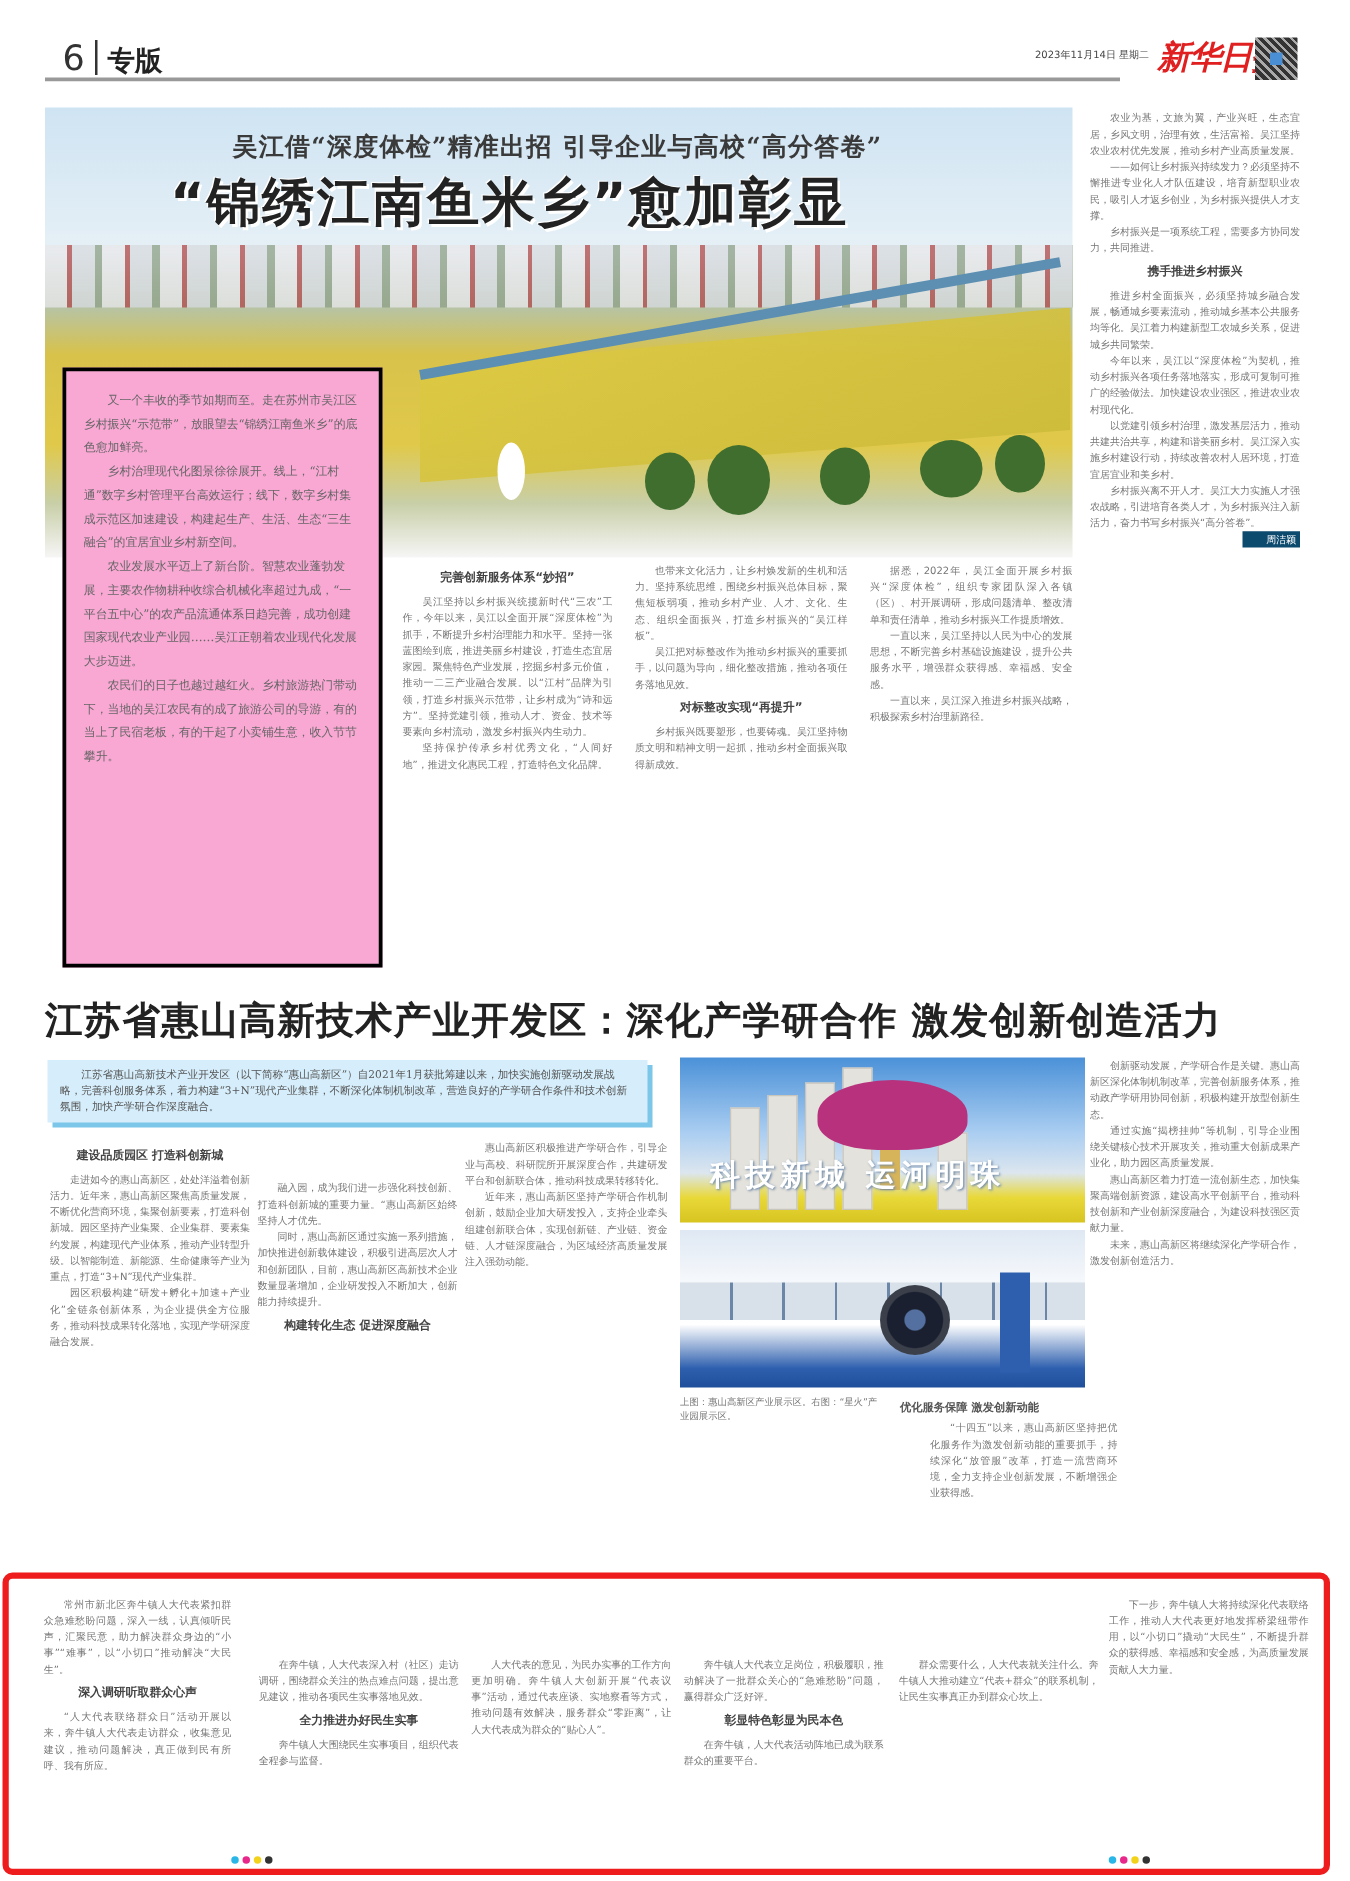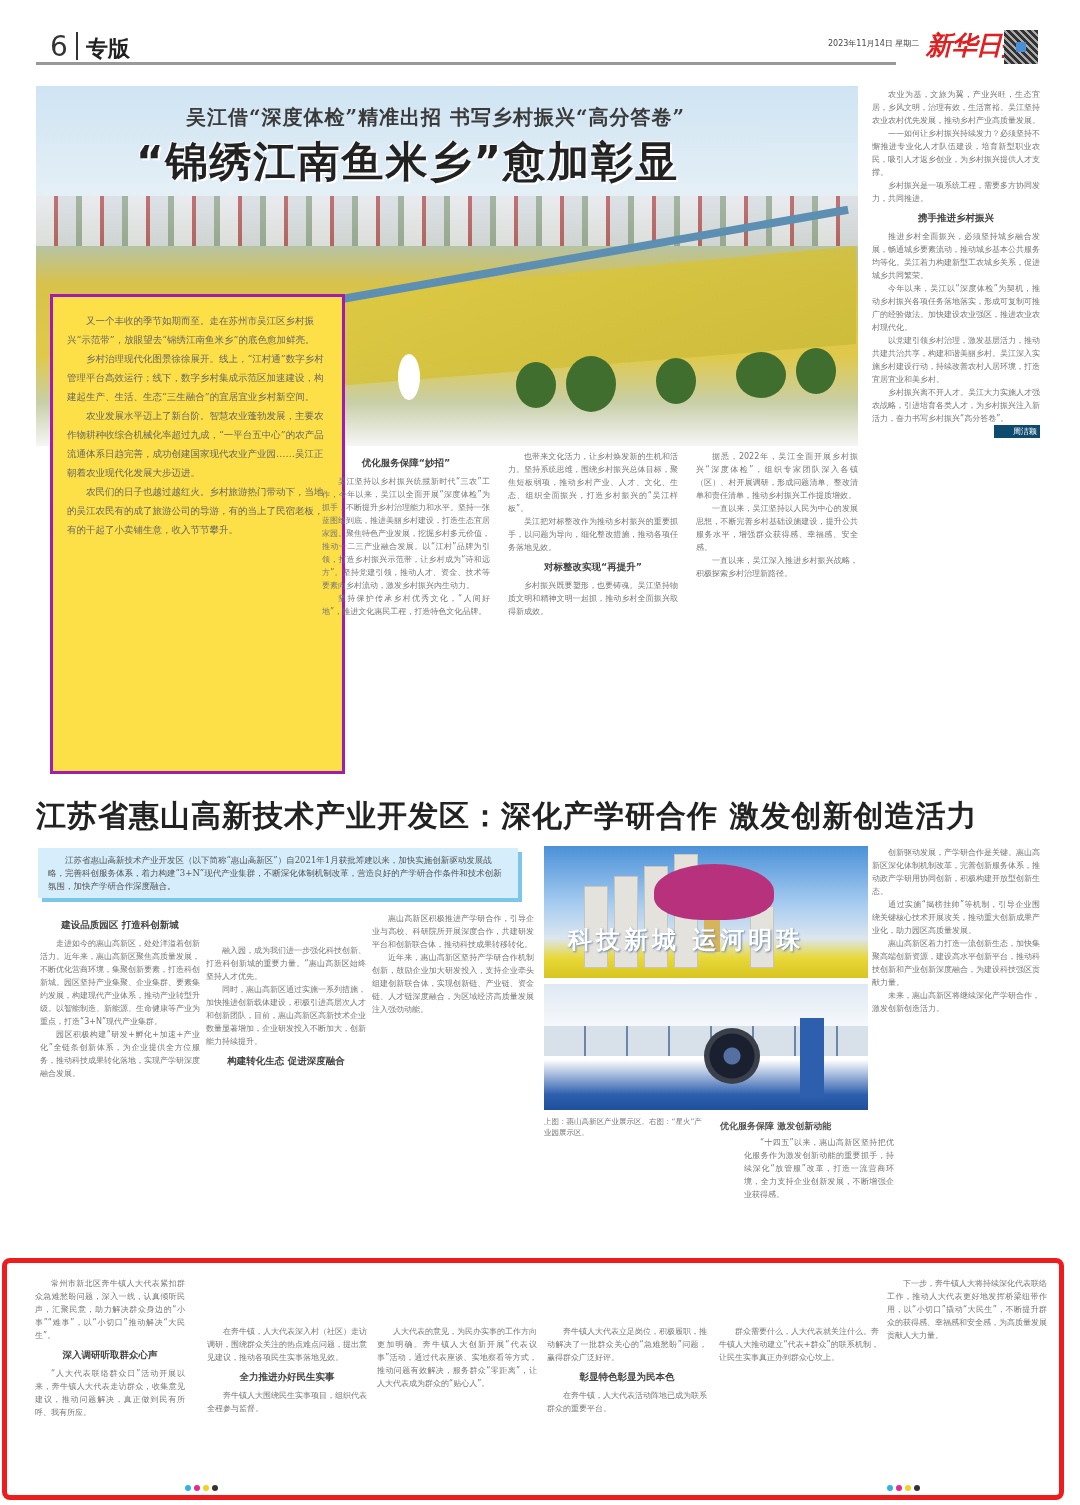--- a/index.html
+++ b/index.html
@@ -17,21 +17,21 @@
 
   .s1{position:absolute;left:36px;top:86px;width:822px;height:694px;}
   .s1-photo{position:absolute;left:0;top:0;width:822px;height:360px;
     background:linear-gradient(180deg,#cfe4f3 0%,#e6f0f6 32%,#cfd8cf 38%,#b5c3a8 44%,#d8c24a 55%,#e0c94a 75%,#c8cfa8 88%,#f6f6f6 100%);}
   .s1-field1{position:absolute;left:300px;top:160px;width:520px;height:140px;background:linear-gradient(160deg,#e0cc44,#c9b838);opacity:.9;clip-path:polygon(0 35%,100% 0,100% 70%,0 100%);}
   .s1-river{position:absolute;left:300px;top:210px;width:520px;height:8px;background:#5c8fb2;transform:rotate(-10deg);transform-origin:left;}
   .s1-town{position:absolute;left:0;top:110px;width:822px;height:50px;background:repeating-linear-gradient(90deg,#e8e8ea 0 18px,#b04848 18px 22px,#d8dbe0 22px 40px,#8da086 40px 46px);opacity:.75;}
   .tree{position:absolute;width:40px;height:46px;border-radius:50%;background:#3f6e2e;}
   .s1-sub{position:absolute;left:150px;top:18px;font-size:20px;font-weight:bold;color:#3a3a3a;letter-spacing:1px;}
   .s1-title{position:absolute;left:100px;top:48px;font-size:42px;font-weight:bold;color:#222;font-family:"DejaVu Sans",sans-serif;text-shadow:2px 2px 0 #fff,-1px -1px 0 #fff;letter-spacing:2px;}
-  .lead-box{position:absolute;left:14px;top:208px;width:295px;height:480px;background:#fde047;border:3px solid #a21caf;box-sizing:border-box;padding:14px 14px;font-size:9.5px;line-height:19px;color:#666;}
+  .lead-box{position:absolute;left:14px;top:208px;width:256px;height:480px;background:#f9a8d4;border:3px solid #000000;box-sizing:border-box;padding:14px 14px;font-size:9.5px;line-height:19px;color:#666;}
   .lead-box p{margin:0;text-indent:2em;}
   .col{position:absolute;font-size:8px;line-height:13px;color:#777;text-align:justify;font-family:"DejaVu Sans",sans-serif;}
   .col p{margin:0;text-indent:2em;}
   .subhead{font-size:9.5px;font-weight:bold;color:#444;text-align:center;margin:6px 0 6px 0;font-family:"DejaVu Sans",sans-serif;}
   .byline{float:right;background:#0c4a6e;color:#fff;font-size:8px;padding:0 3px;}
 
   .s2-title{position:absolute;left:36px;top:796px;width:1010px;font-size:30px;font-weight:bold;color:#222;letter-spacing:1px;white-space:nowrap;}
   .s2-lead{position:absolute;left:38px;top:848px;width:480px;height:50px;background:#d6eefb;box-shadow:4px 4px 0 #7cc6ea;padding:6px 10px;box-sizing:border-box;font-size:8.5px;line-height:13px;color:#555;}
   .s2-lead p{margin:0;text-indent:2em;}
   .s2-photo1{position:absolute;left:544px;top:846px;width:324px;height:132px;background:linear-gradient(180deg,#4b91d8 0%,#a9cdf1 45%,#dce6ef 70%,#e8d838 85%,#d7c421 100%);overflow:hidden;}
@@ -70,32 +70,32 @@
       <div class="s1-town"></div>
       <div class="s1-field1"></div>
       <div class="s1-river"></div>
       <div class="tree" style="left:480px;top:276px;"></div>
       <div class="tree" style="left:530px;top:270px;width:50px;height:56px;"></div>
       <div class="tree" style="left:620px;top:272px;"></div>
       <div class="tree" style="left:700px;top:266px;width:50px;"></div>
       <div class="tree" style="left:760px;top:262px;"></div>
       <div style="position:absolute;left:362px;top:268px;width:22px;height:46px;border-radius:50%;background:#fff;"></div>
     </div>
-    <div class="s1-sub">吴江借“深度体检”精准出招 书写乡村振兴“高分答卷”</div>
+    <div class="s1-sub">吴江借“深度体检”精准出招 引导企业与高校“高分答卷”</div>
     <div class="s1-title">“锦绣江南鱼米乡”愈加彰显</div>
 
     <div class="lead-box">
       <p>又一个丰收的季节如期而至。走在苏州市吴江区乡村振兴“示范带”，放眼望去“锦绣江南鱼米乡”的底色愈加鲜亮。</p>
       <p>乡村治理现代化图景徐徐展开。线上，“江村通”数字乡村管理平台高效运行；线下，数字乡村集成示范区加速建设，构建起生产、生活、生态“三生融合”的宜居宜业乡村新空间。</p>
       <p>农业发展水平迈上了新台阶。智慧农业蓬勃发展，主要农作物耕种收综合机械化率超过九成，“一平台五中心”的农产品流通体系日趋完善，成功创建国家现代农业产业园……吴江正朝着农业现代化发展大步迈进。</p>
       <p>农民们的日子也越过越红火。乡村旅游热门带动下，当地的吴江农民有的成了旅游公司的导游，有的当上了民宿老板，有的干起了小卖铺生意，收入节节攀升。</p>
     </div>
 
     <div class="col" style="left:286px;top:364px;width:168px;height:320px;overflow:hidden;">
-      <div class="subhead">优化服务保障“妙招”</div>
+      <div class="subhead">完善创新服务体系“妙招”</div>
       <p>吴江坚持以乡村振兴统揽新时代“三农”工作，今年以来，吴江以全面开展“深度体检”为抓手，不断提升乡村治理能力和水平。坚持一张蓝图绘到底，推进美丽乡村建设，打造生态宜居家园。聚焦特色产业发展，挖掘乡村多元价值，推动一二三产业融合发展。以“江村”品牌为引领，打造乡村振兴示范带，让乡村成为“诗和远方”。坚持党建引领，推动人才、资金、技术等要素向乡村流动，激发乡村振兴内生动力。</p>
       <p>坚持保护传承乡村优秀文化，“人间好地”，推进文化惠民工程，打造特色文化品牌。</p>
     </div>
     <div class="col" style="left:472px;top:364px;width:170px;height:320px;overflow:hidden;">
       <p>也带来文化活力，让乡村焕发新的生机和活力。坚持系统思维，围绕乡村振兴总体目标，聚焦短板弱项，推动乡村产业、人才、文化、生态、组织全面振兴，打造乡村振兴的“吴江样板”。</p>
       <p>吴江把对标整改作为推动乡村振兴的重要抓手，以问题为导向，细化整改措施，推动各项任务落地见效。</p>
       <div class="subhead">对标整改实现“再提升”</div>
       <p>乡村振兴既要塑形，也要铸魂。吴江坚持物质文明和精神文明一起抓，推动乡村全面振兴取得新成效。</p>
     </div>
     <div class="col" style="left:660px;top:364px;width:162px;height:320px;overflow:hidden;">

